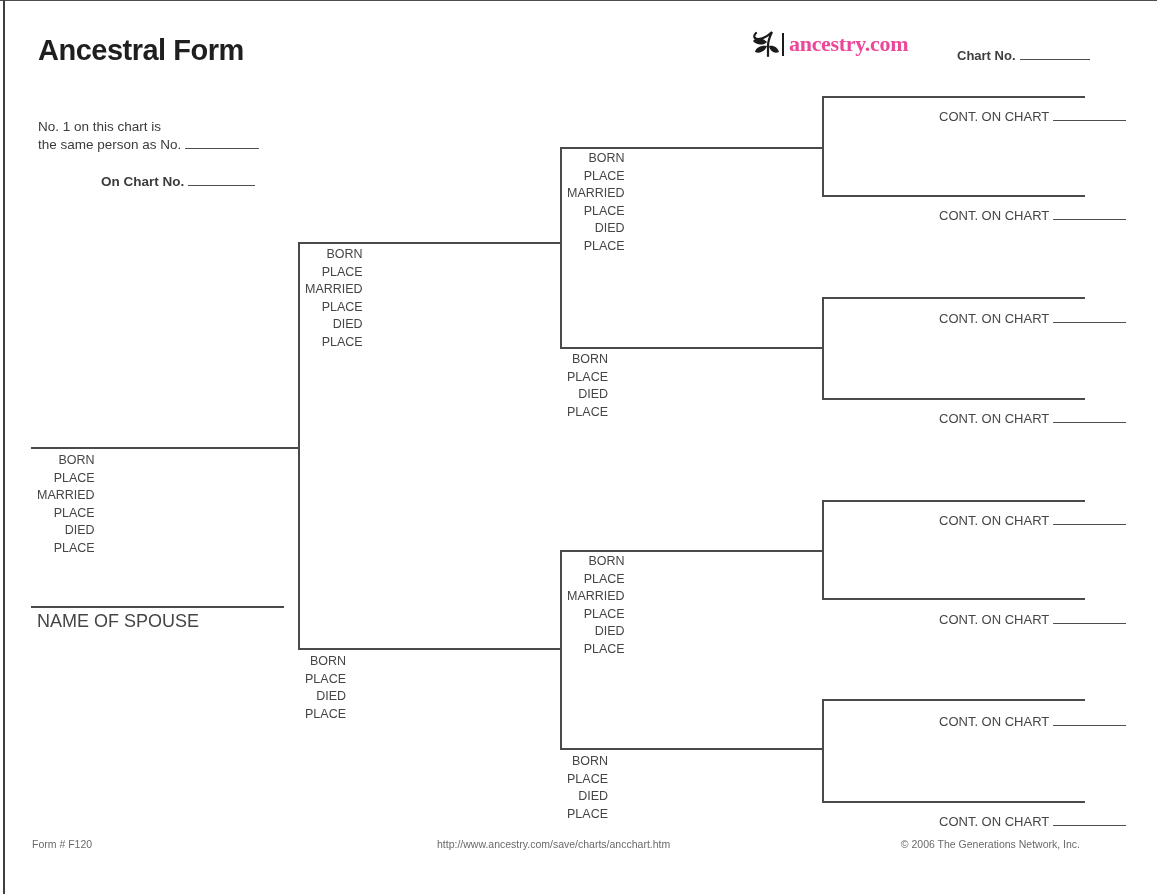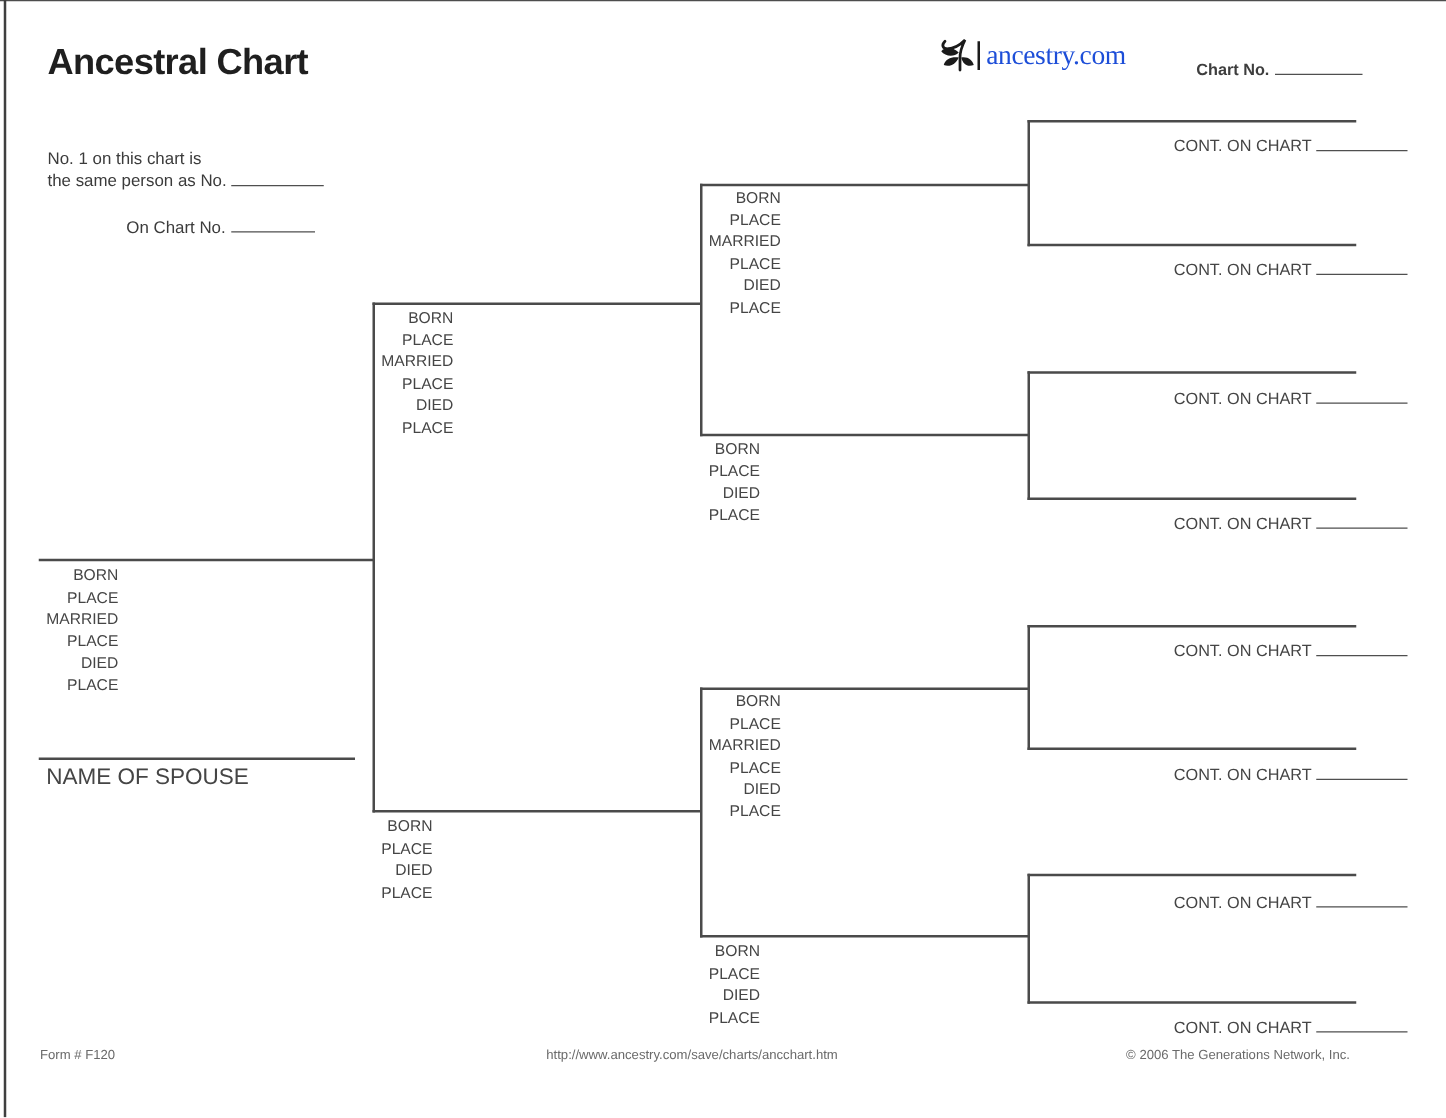--- a/index.html
+++ b/index.html
@@ -6,27 +6,27 @@
   .page{position:relative;width:1157px;height:894px;background:#ffffff;overflow:hidden;
         font-family:"Liberation Sans",sans-serif;color:#434343;}
   .edge-top{position:absolute;left:0;top:0;width:1157px;height:1px;background:#4d4d4d;}
   .edge-left{position:absolute;left:3px;top:0;width:2px;height:894px;background:#3f3f3f;}
 
   .title{position:absolute;left:38px;top:34px;font-size:29px;font-weight:bold;
          color:#1f1f1f;letter-spacing:-0.5px;}
 
   .logo{position:absolute;left:752px;top:28px;display:flex;align-items:center;height:32px;}
   .logo-bar{width:2px;height:23px;background:#1b1b1b;margin:0 5px 0 2px;}
-  .brand{font-family:"Liberation Serif",serif;font-size:22px;font-weight:400;
-         color:#1d4ed8;letter-spacing:-0.3px;}
+  .brand{font-family:"Liberation Serif",serif;font-size:22px;font-weight:700;
+         color:#ec4899;letter-spacing:-0.3px;}
 
   .chart-no{position:absolute;left:957px;top:47px;font-size:13px;color:#3e3e3e;font-weight:bold;}
 
   .intro{position:absolute;left:38px;top:118px;font-size:13.5px;line-height:18px;color:#3b3b3b;}
-  .intro-3{position:absolute;left:101px;top:173px;font-size:13.5px;color:#3b3b3b;}
+  .intro-3{position:absolute;left:101px;top:173px;font-size:13.5px;color:#3b3b3b;font-weight:bold;}
 
   .blank{display:inline-block;border-bottom:1px solid #4f4f4f;height:12px;
          margin-left:4px;vertical-align:baseline;}
   .w67{width:67px}.w70{width:70px}.w73{width:73px}.w74{width:74px}
 
   .hline{position:absolute;height:2px;background:#4a4a4a;}
   .vline{position:absolute;width:2px;background:#4a4a4a;}
 
   .fields{position:absolute;font-size:12.5px;line-height:17.5px;color:#454545;text-align:right;}
   .spouse{position:absolute;left:37px;top:611px;font-size:18px;color:#454545;}
@@ -39,21 +39,21 @@
   .f-right{right:77px;}
 </style>
 </head>
 <body>
 
 <div class="page">
 
   <div class="edge-top"></div>
   <div class="edge-left"></div>
 
-  <div class="title">Ancestral Chart</div>
+  <div class="title">Ancestral Form</div>
 
   <div class="logo">
     <span style="display:inline-block;width:28px;height:30px;">
       <svg width="28" height="30" viewBox="0 0 28 30">
         <path d="M4 4 C1 7 2 10 6 10 C11 10 15 8 20 3 C17 9 16 12 16 17 L16 27" fill="none" stroke="#1b1b1b" stroke-width="2.2" stroke-linecap="round"></path>
         <path d="M15 13 C10 8 4 8 1 12 C4 16 11 17 15 13 Z" fill="#1b1b1b"></path>
         <path d="M15 17 C10 16 4 18 3 23 C8 25 13 22 15 17 Z" fill="#1b1b1b"></path>
         <path d="M17 17 C22 16 26 19 27 23 C22 25 18 22 17 17 Z" fill="#1b1b1b"></path>
       </svg>
     </span>

